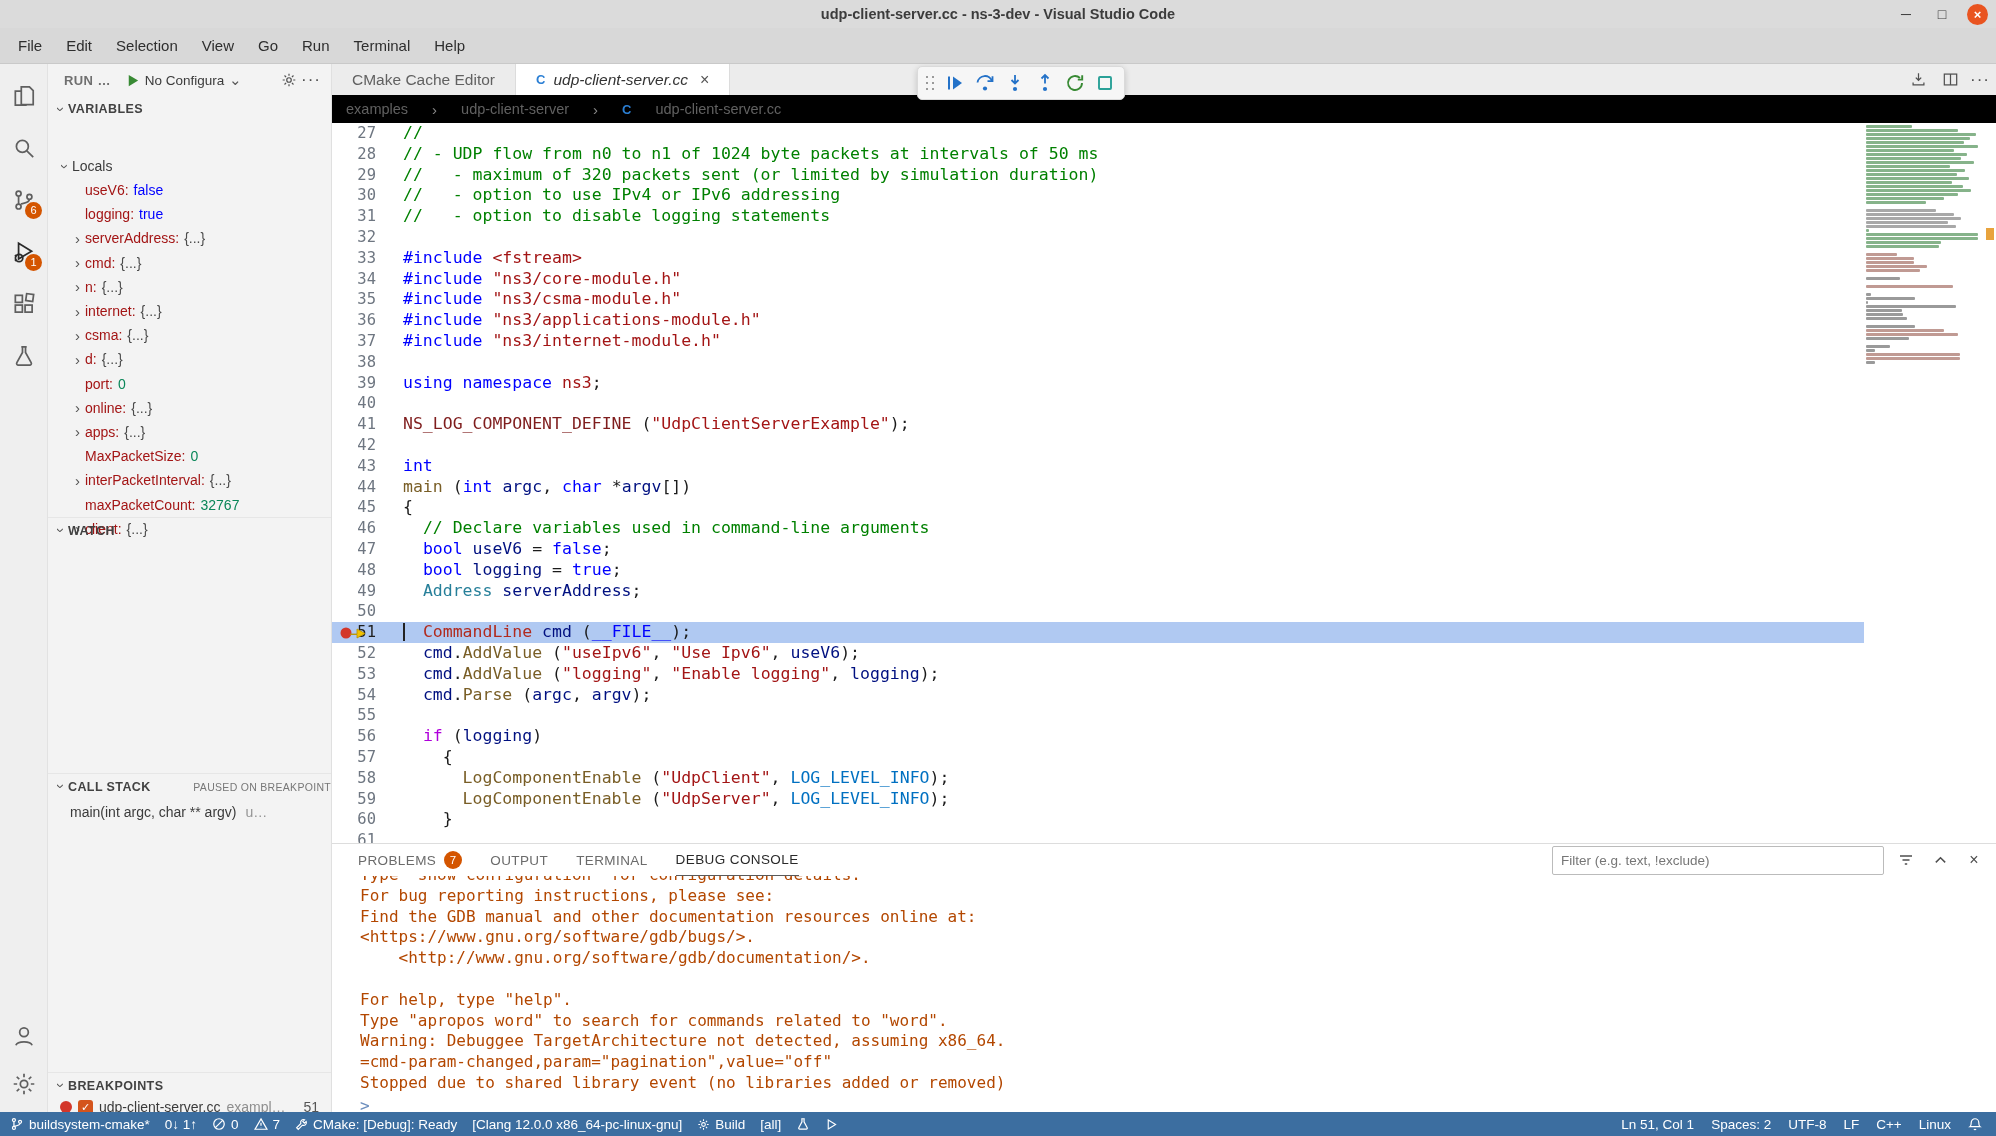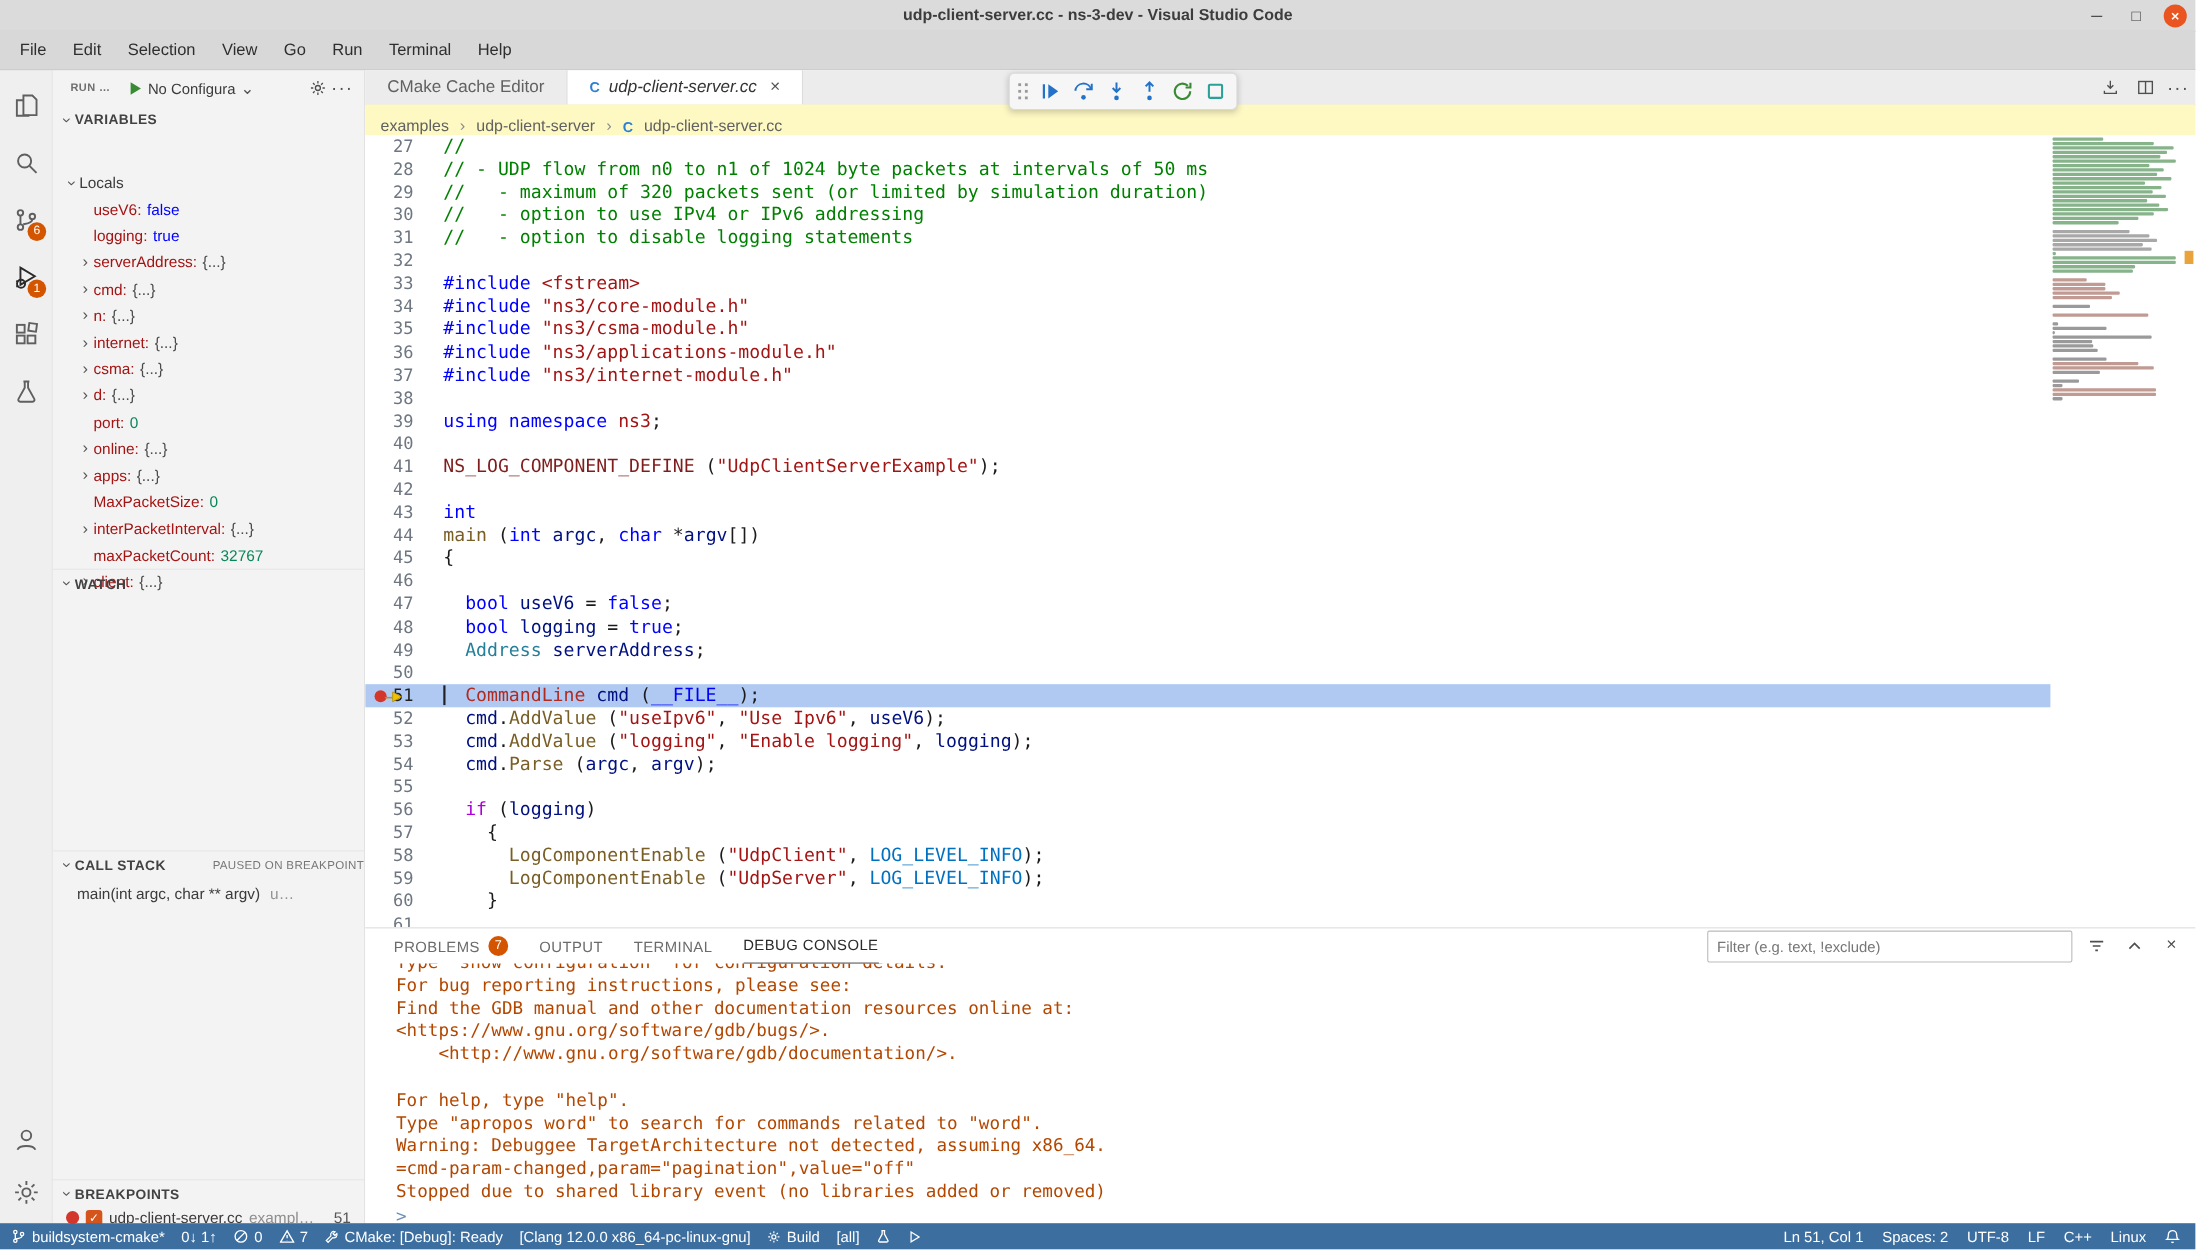--- a/index.html
+++ b/index.html
@@ -27,21 +27,21 @@
   .ab-item.active{color:#2a2a2a;}
   .ab-badge{position:absolute;right:5px;bottom:7px;min-width:17px;height:17px;border-radius:9px;background:#d45500;
        color:#fff;font-size:11px;line-height:17px;text-align:center;padding:0 2px;box-sizing:border-box;}
   #ab-bottom{margin-top:auto;display:flex;flex-direction:column;margin-bottom:4px;}
   #ab-bottom .ab-item{height:48px;}
 
   
   #sidebar{position:absolute;left:48px;top:64px;bottom:24px;width:284px;background:#f3f3f3;border-right:1px solid #e0e0e0;
        box-sizing:border-box;font-size:14px;color:#3b3b3b;}
   #runbar{position:absolute;left:0;top:0;right:0;height:32px;display:flex;align-items:center;padding:0 10px 0 16px;}
-  #runbar .run-label{font-size:10px;font-weight:bold;color:#6f6f6f;letter-spacing:.4px;margin-right:10px;white-space:nowrap;}
+  #runbar .run-label{font-size:13px;font-weight:bold;color:#6f6f6f;letter-spacing:.4px;margin-right:10px;white-space:nowrap;}
   #runbar .cfg{display:flex;align-items:center;gap:4px;color:#3b3b3b;font-size:13.5px;white-space:nowrap;}
   #runbar .spacer{flex:1;}
   .icon-btn{display:flex;align-items:center;justify-content:center;width:24px;height:24px;color:#4f4f4f;}
   .dots{font-size:17px;letter-spacing:1px;color:#4f4f4f;line-height:24px;}
 
   .section-hdr{position:absolute;left:0;right:0;height:26px;display:flex;align-items:center;padding-left:6px;
        font-size:12.5px;font-weight:bold;color:#424242;letter-spacing:.4px;border-top:1px solid #e6e6e6;box-sizing:border-box;}
   .chev{display:inline-block;font-size:15px;color:#555;width:14px;text-align:center;font-weight:normal;}
   .chev.exp{transform:rotate(90deg);}
   .hdr-badge{margin-left:auto;font-size:10.5px;font-weight:normal;color:#777;letter-spacing:.3px;}
@@ -71,22 +71,22 @@
   
   #editor{position:absolute;left:332px;top:64px;right:0;height:779px;background:#fff;}
   #tabbar{position:absolute;left:0;top:0;right:0;height:31px;background:#ececec;border-bottom:1px solid #e0e0e0;display:flex;}
   .tab{display:flex;align-items:center;gap:8px;padding:0 20px;border-right:1px solid #dcdcdc;font-size:15.5px;color:#616161;}
   .tab.active{background:#fff;color:#333;}
   .tab.active .fname{font-style:italic;}
   .c-icon{color:#2b7fd4;font-weight:bold;font-size:13px;}
   .tab-close{color:#555;font-size:16px;margin-left:4px;}
   #editor-actions{position:absolute;right:6px;top:0;height:31px;display:flex;align-items:center;gap:8px;color:#4f4f4f;}
 
-  #breadcrumbs{position:absolute;left:0;top:31px;right:0;height:28px;background:#fef9c3;display:flex;align-items:flex-end;
-       padding-left:14px;font-size:14.5px;color:#616161;gap:10px;}
+  #breadcrumbs{position:absolute;left:0;top:31px;right:0;height:28px;background:#000000;display:flex;align-items:center;
+       padding-left:14px;font-size:14.5px;color:#616161;gap:24px;}
   .bc-sep{color:#8a8a8a;font-size:15px;}
 
   #code-region{position:absolute;left:0;top:59px;right:0;bottom:0;overflow:hidden;background:#fff;}
   #codelines{position:absolute;left:0;top:0;right:132px;}
   .cl{display:flex;height:20.8px;white-space:pre;font-family:"DejaVu Sans Mono",monospace;font-size:16.5px;line-height:20.8px;position:relative;}
   .cl .gut{width:71px;flex:none;text-align:right;padding-right:27px;box-sizing:border-box;color:#6e7681;font-size:15.5px;}
   .cl.current{background:#b0c9f2;}
   .cl.current .gut{color:#1f1f1f;}
   .caret{position:absolute;left:71px;top:1px;width:2px;height:18px;background:#222;}
   .dbg-glyphs{position:absolute;left:6px;top:3px;width:40px;height:16px;}
@@ -435,21 +435,21 @@
         <div class="cl"><span class="gut">36</span><span><span class="tk-kw">#include</span><span class="tk-pl"> </span><span class="tk-str">"ns3/applications-module.h"</span></span></div>
         <div class="cl"><span class="gut">37</span><span><span class="tk-kw">#include</span><span class="tk-pl"> </span><span class="tk-str">"ns3/internet-module.h"</span></span></div>
         <div class="cl"><span class="gut">38</span><span></span></div>
         <div class="cl"><span class="gut">39</span><span><span class="tk-kw">using</span><span class="tk-pl"> </span><span class="tk-kw">namespace</span><span class="tk-pl"> </span><span class="tk-ns">ns3</span><span class="tk-pl">;</span></span></div>
         <div class="cl"><span class="gut">40</span><span></span></div>
         <div class="cl"><span class="gut">41</span><span><span class="tk-mac">NS_LOG_COMPONENT_DEFINE</span><span class="tk-pl"> (</span><span class="tk-str">"UdpClientServerExample"</span><span class="tk-pl">);</span></span></div>
         <div class="cl"><span class="gut">42</span><span></span></div>
         <div class="cl"><span class="gut">43</span><span><span class="tk-kw">int</span></span></div>
         <div class="cl"><span class="gut">44</span><span><span class="tk-fn">main</span><span class="tk-pl"> (</span><span class="tk-kw">int</span><span class="tk-pl"> </span><span class="tk-vr">argc</span><span class="tk-pl">, </span><span class="tk-kw">char</span><span class="tk-pl"> *</span><span class="tk-vr">argv</span><span class="tk-pl">[])</span></span></div>
         <div class="cl"><span class="gut">45</span><span><span class="tk-pl">{</span></span></div>
-        <div class="cl"><span class="gut">46</span><span><span class="tk-pl">  </span></span></div>
+        <div class="cl"><span class="gut">46</span><span><span class="tk-pl">  </span><span class="tk-cm">// Declare variables used in command-line arguments</span></span></div>
         <div class="cl"><span class="gut">47</span><span><span class="tk-pl">  </span><span class="tk-kw">bool</span><span class="tk-pl"> </span><span class="tk-vr">useV6</span><span class="tk-pl"> = </span><span class="tk-kw">false</span><span class="tk-pl">;</span></span></div>
         <div class="cl"><span class="gut">48</span><span><span class="tk-pl">  </span><span class="tk-kw">bool</span><span class="tk-pl"> </span><span class="tk-vr">logging</span><span class="tk-pl"> = </span><span class="tk-kw">true</span><span class="tk-pl">;</span></span></div>
         <div class="cl"><span class="gut">49</span><span><span class="tk-pl">  </span><span class="tk-ty">Address</span><span class="tk-pl"> </span><span class="tk-vr">serverAddress</span><span class="tk-pl">;</span></span></div>
         <div class="cl"><span class="gut">50</span><span></span></div>
         <div class="cl current"><span class="gut">51</span><span><span class="tk-pl">  </span><span class="tk-ty2">CommandLine</span><span class="tk-pl"> </span><span class="tk-vr">cmd</span><span class="tk-pl"> (</span><span class="tk-mac2">__FILE__</span><span class="tk-pl">);</span></span><span class="dbg-glyphs"><svg width="34" height="16" viewBox="0 0 34 16">
               <circle cx="8" cy="8" r="5.5" fill="#d3372b"></circle>
               <path d="M12 10.5h7V5.5l8 4.5-8 4.5V11h-7z" transform="translate(0,-1.5)" fill="#f2c200" stroke="#b89000" stroke-width="0.8"></path>
             </svg></span><span class="caret"></span></div>
         <div class="cl"><span class="gut">52</span><span><span class="tk-pl">  </span><span class="tk-vr">cmd</span><span class="tk-pl">.</span><span class="tk-fn">AddValue</span><span class="tk-pl"> (</span><span class="tk-str">"useIpv6"</span><span class="tk-pl">, </span><span class="tk-str">"Use Ipv6"</span><span class="tk-pl">, </span><span class="tk-vr">useV6</span><span class="tk-pl">);</span></span></div>
         <div class="cl"><span class="gut">53</span><span><span class="tk-pl">  </span><span class="tk-vr">cmd</span><span class="tk-pl">.</span><span class="tk-fn">AddValue</span><span class="tk-pl"> (</span><span class="tk-str">"logging"</span><span class="tk-pl">, </span><span class="tk-str">"Enable logging"</span><span class="tk-pl">, </span><span class="tk-vr">logging</span><span class="tk-pl">);</span></span></div>

